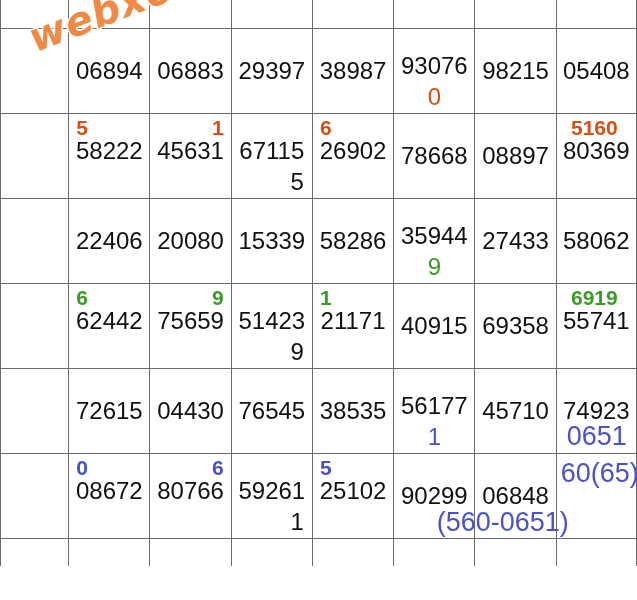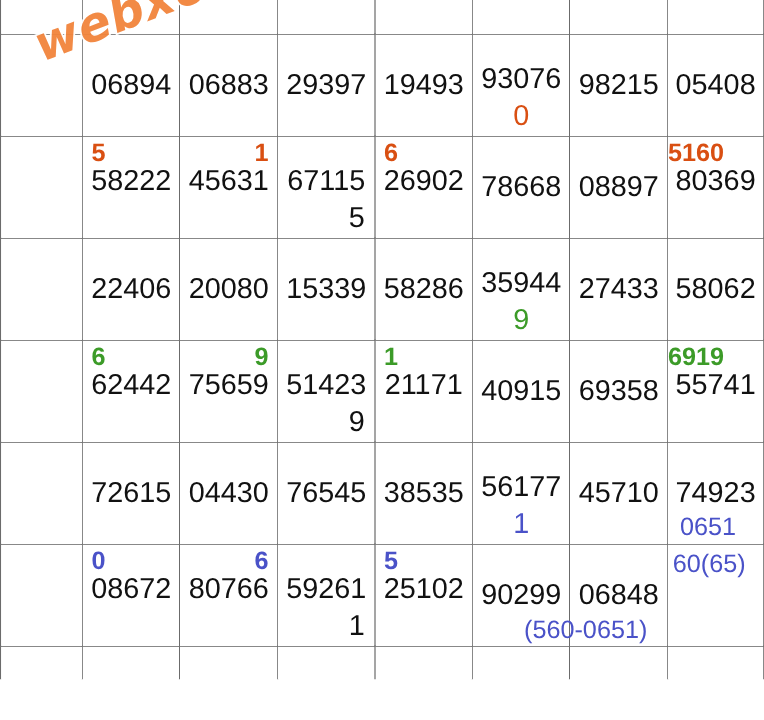--- a/index.html
+++ b/index.html
@@ -82,21 +82,21 @@
   
   .sup {
     position: absolute;
     top: 3px;
     font-size: 21px;
     font-weight: bold;
     line-height: 1;
   }
   .sup.left  { left: 7px; }
   .sup.right { right: 7px; }
-  .sup.wide  { left: 0; right: 0; text-align: left; padding-right: 4px; }
+  .sup.wide  { left: 0; right: 0; text-align: center; padding-right: 4px; }
 
   
   .sub {
     position: absolute;
     bottom: 4px;
     font-size: 24px;
     line-height: 1;
   }
   .sub.center { left: 0; right: 0; text-align: center; }
   .sub.right  { right: 8px; }
@@ -104,21 +104,21 @@
   .c-red    { color: #D94F12; }
   .c-green  { color: #3C9B28; }
   .c-blue   { color: #4A52C8; }
   .c-black  { color: #111111; }
 
   
   .anno {
     position: absolute;
     white-space: nowrap;
     color: #4A52C8;
-    font-size: 21px;
+    font-size: 27px;
     line-height: 1;
     font-weight: normal;
   }
   .anno-0651 { left: 10px; bottom: 3px; }
   .anno-6065 { left: 4px; top: 6px; }
   .anno-560  { left: -120px; bottom: 2px; text-align: right; }
 
   
   #watermark {
     position: absolute;
@@ -188,21 +188,21 @@
           <td class="fill-white">
             <span class="main">06894</span>
           </td>
           <td class="fill-white">
             <span class="main">06883</span>
           </td>
           <td class="fill-white">
             <span class="main">29397</span>
           </td>
           <td class="fill-white">
-            <span class="main">19493</span>
+            <span class="main">38987</span>
           </td>
           <td class="fill-gold">
             <span class="main shift-up">93076</span>
             <span class="sub center c-red">0</span>
           </td>
           <td class="fill-white">
             <span class="main">98215</span>
           </td>
           <td class="fill-green">
             <span class="main">05408</span>

